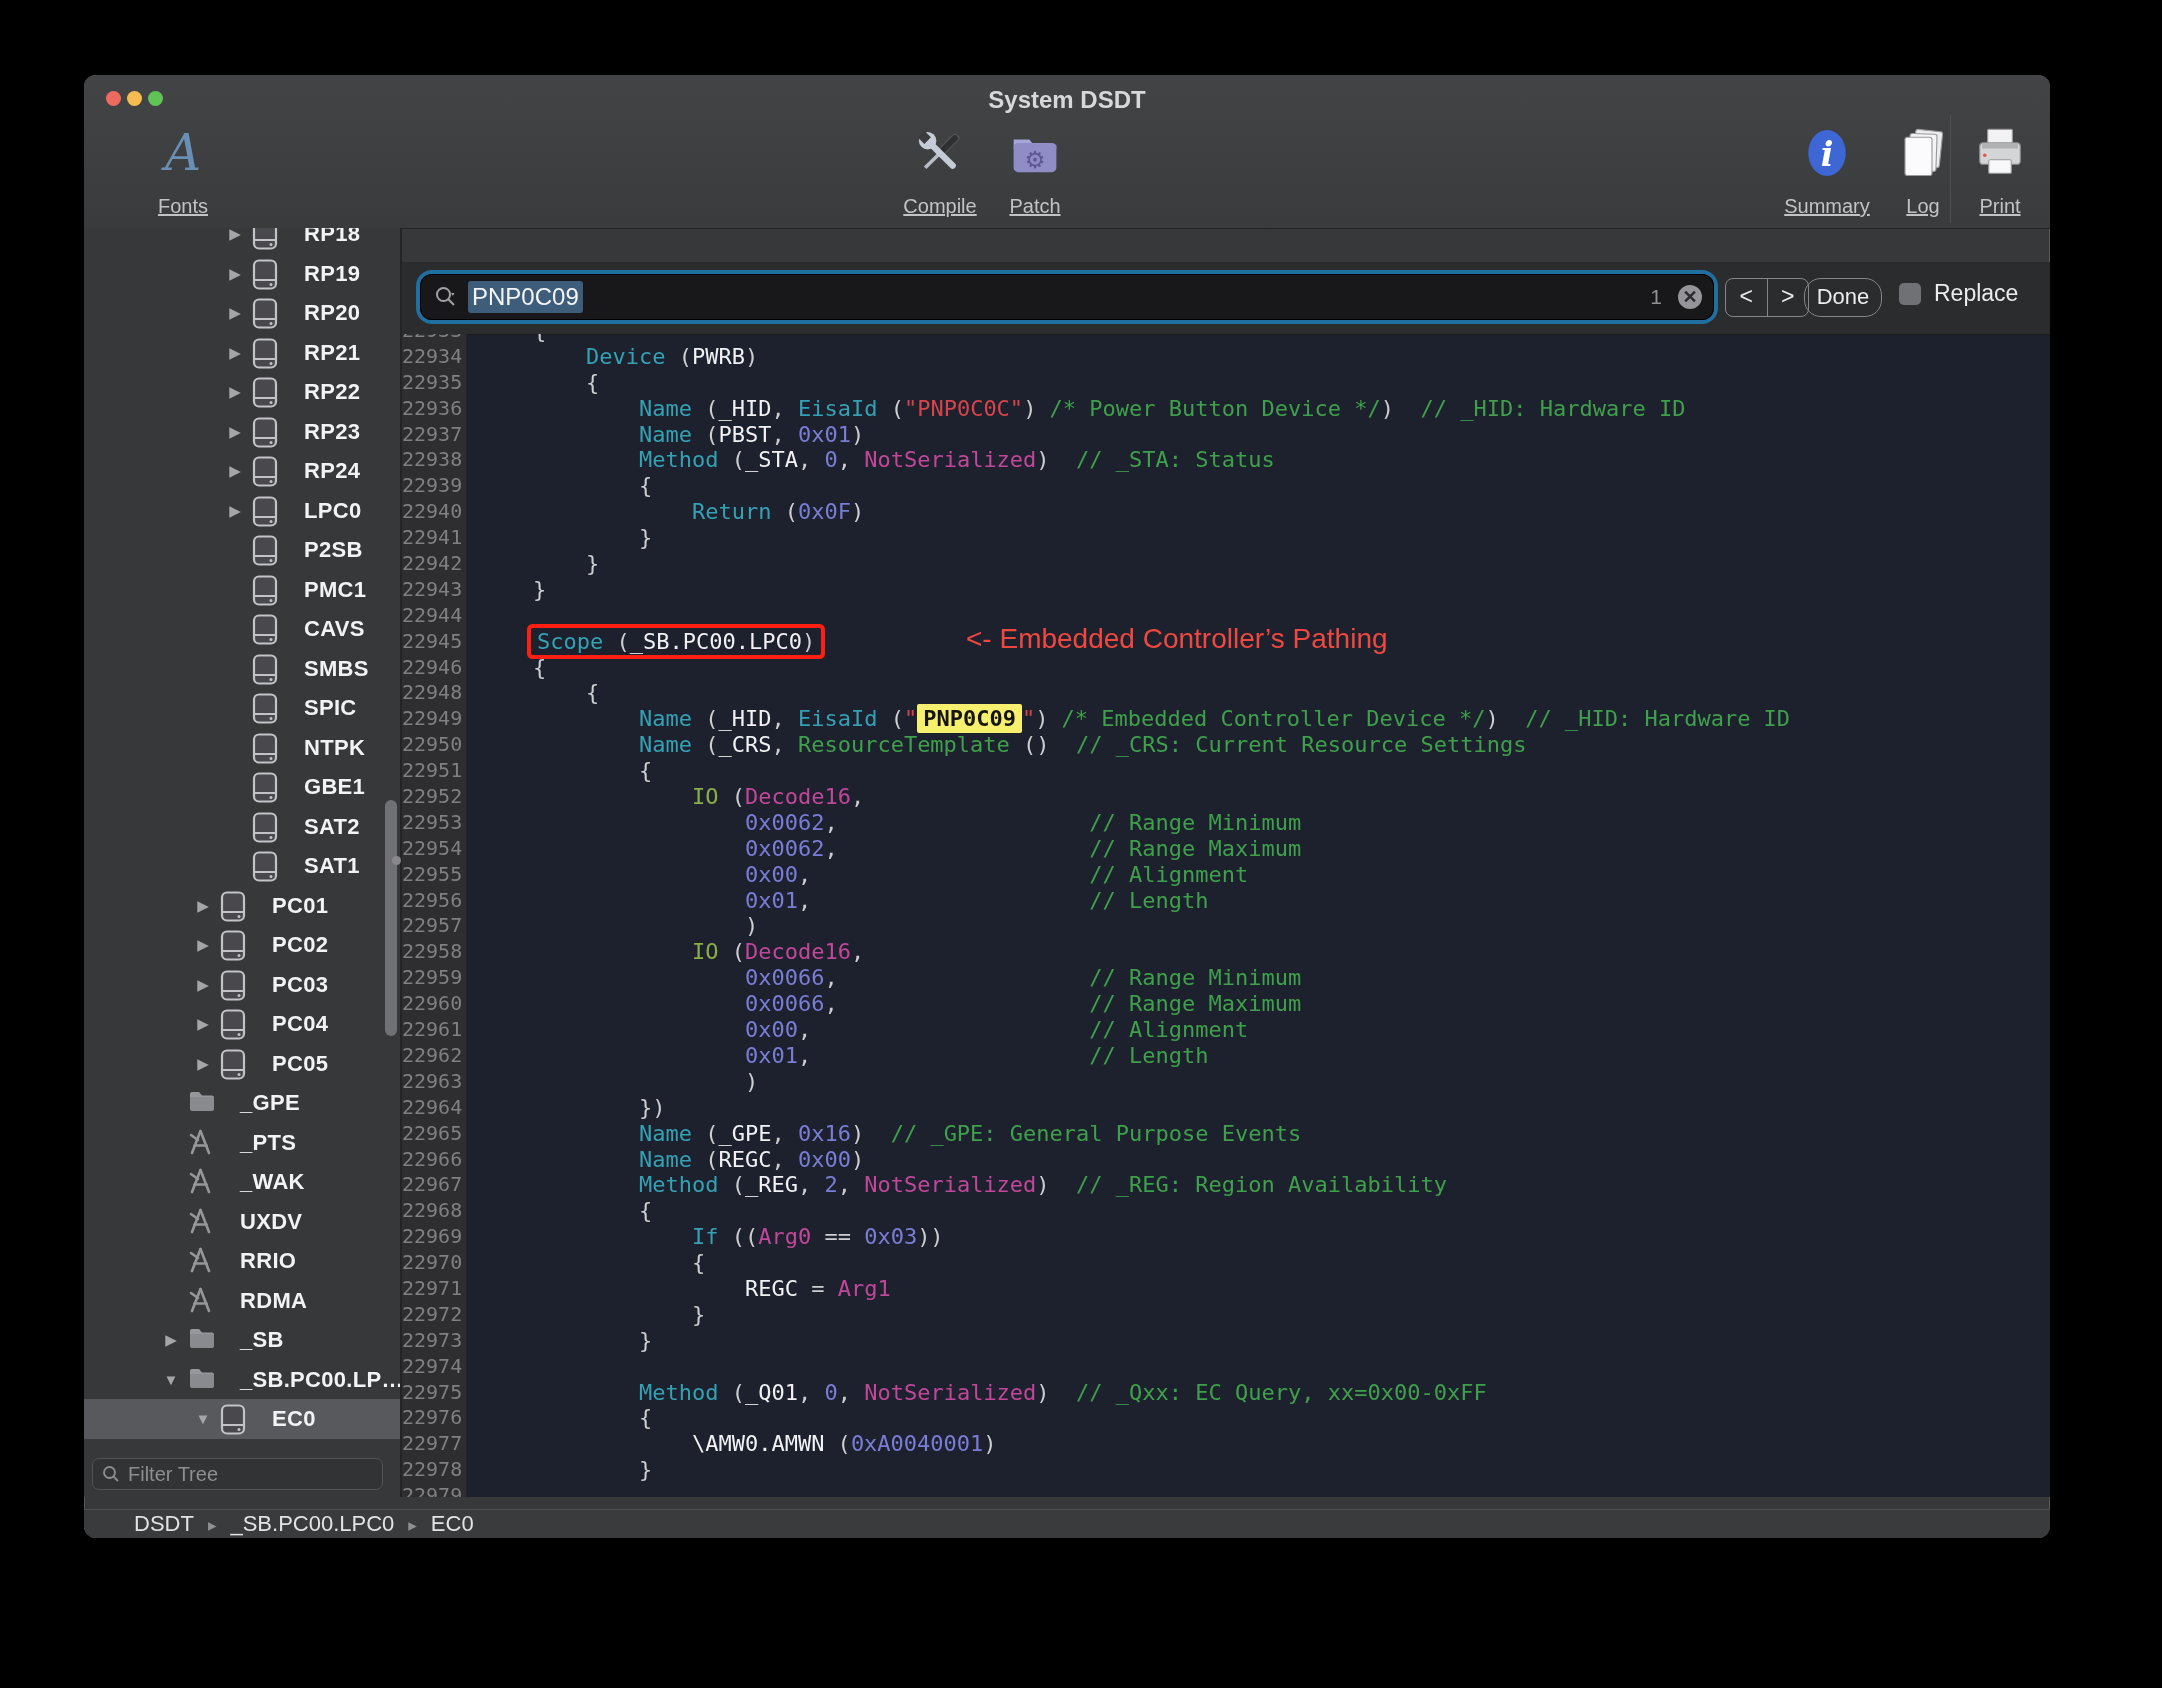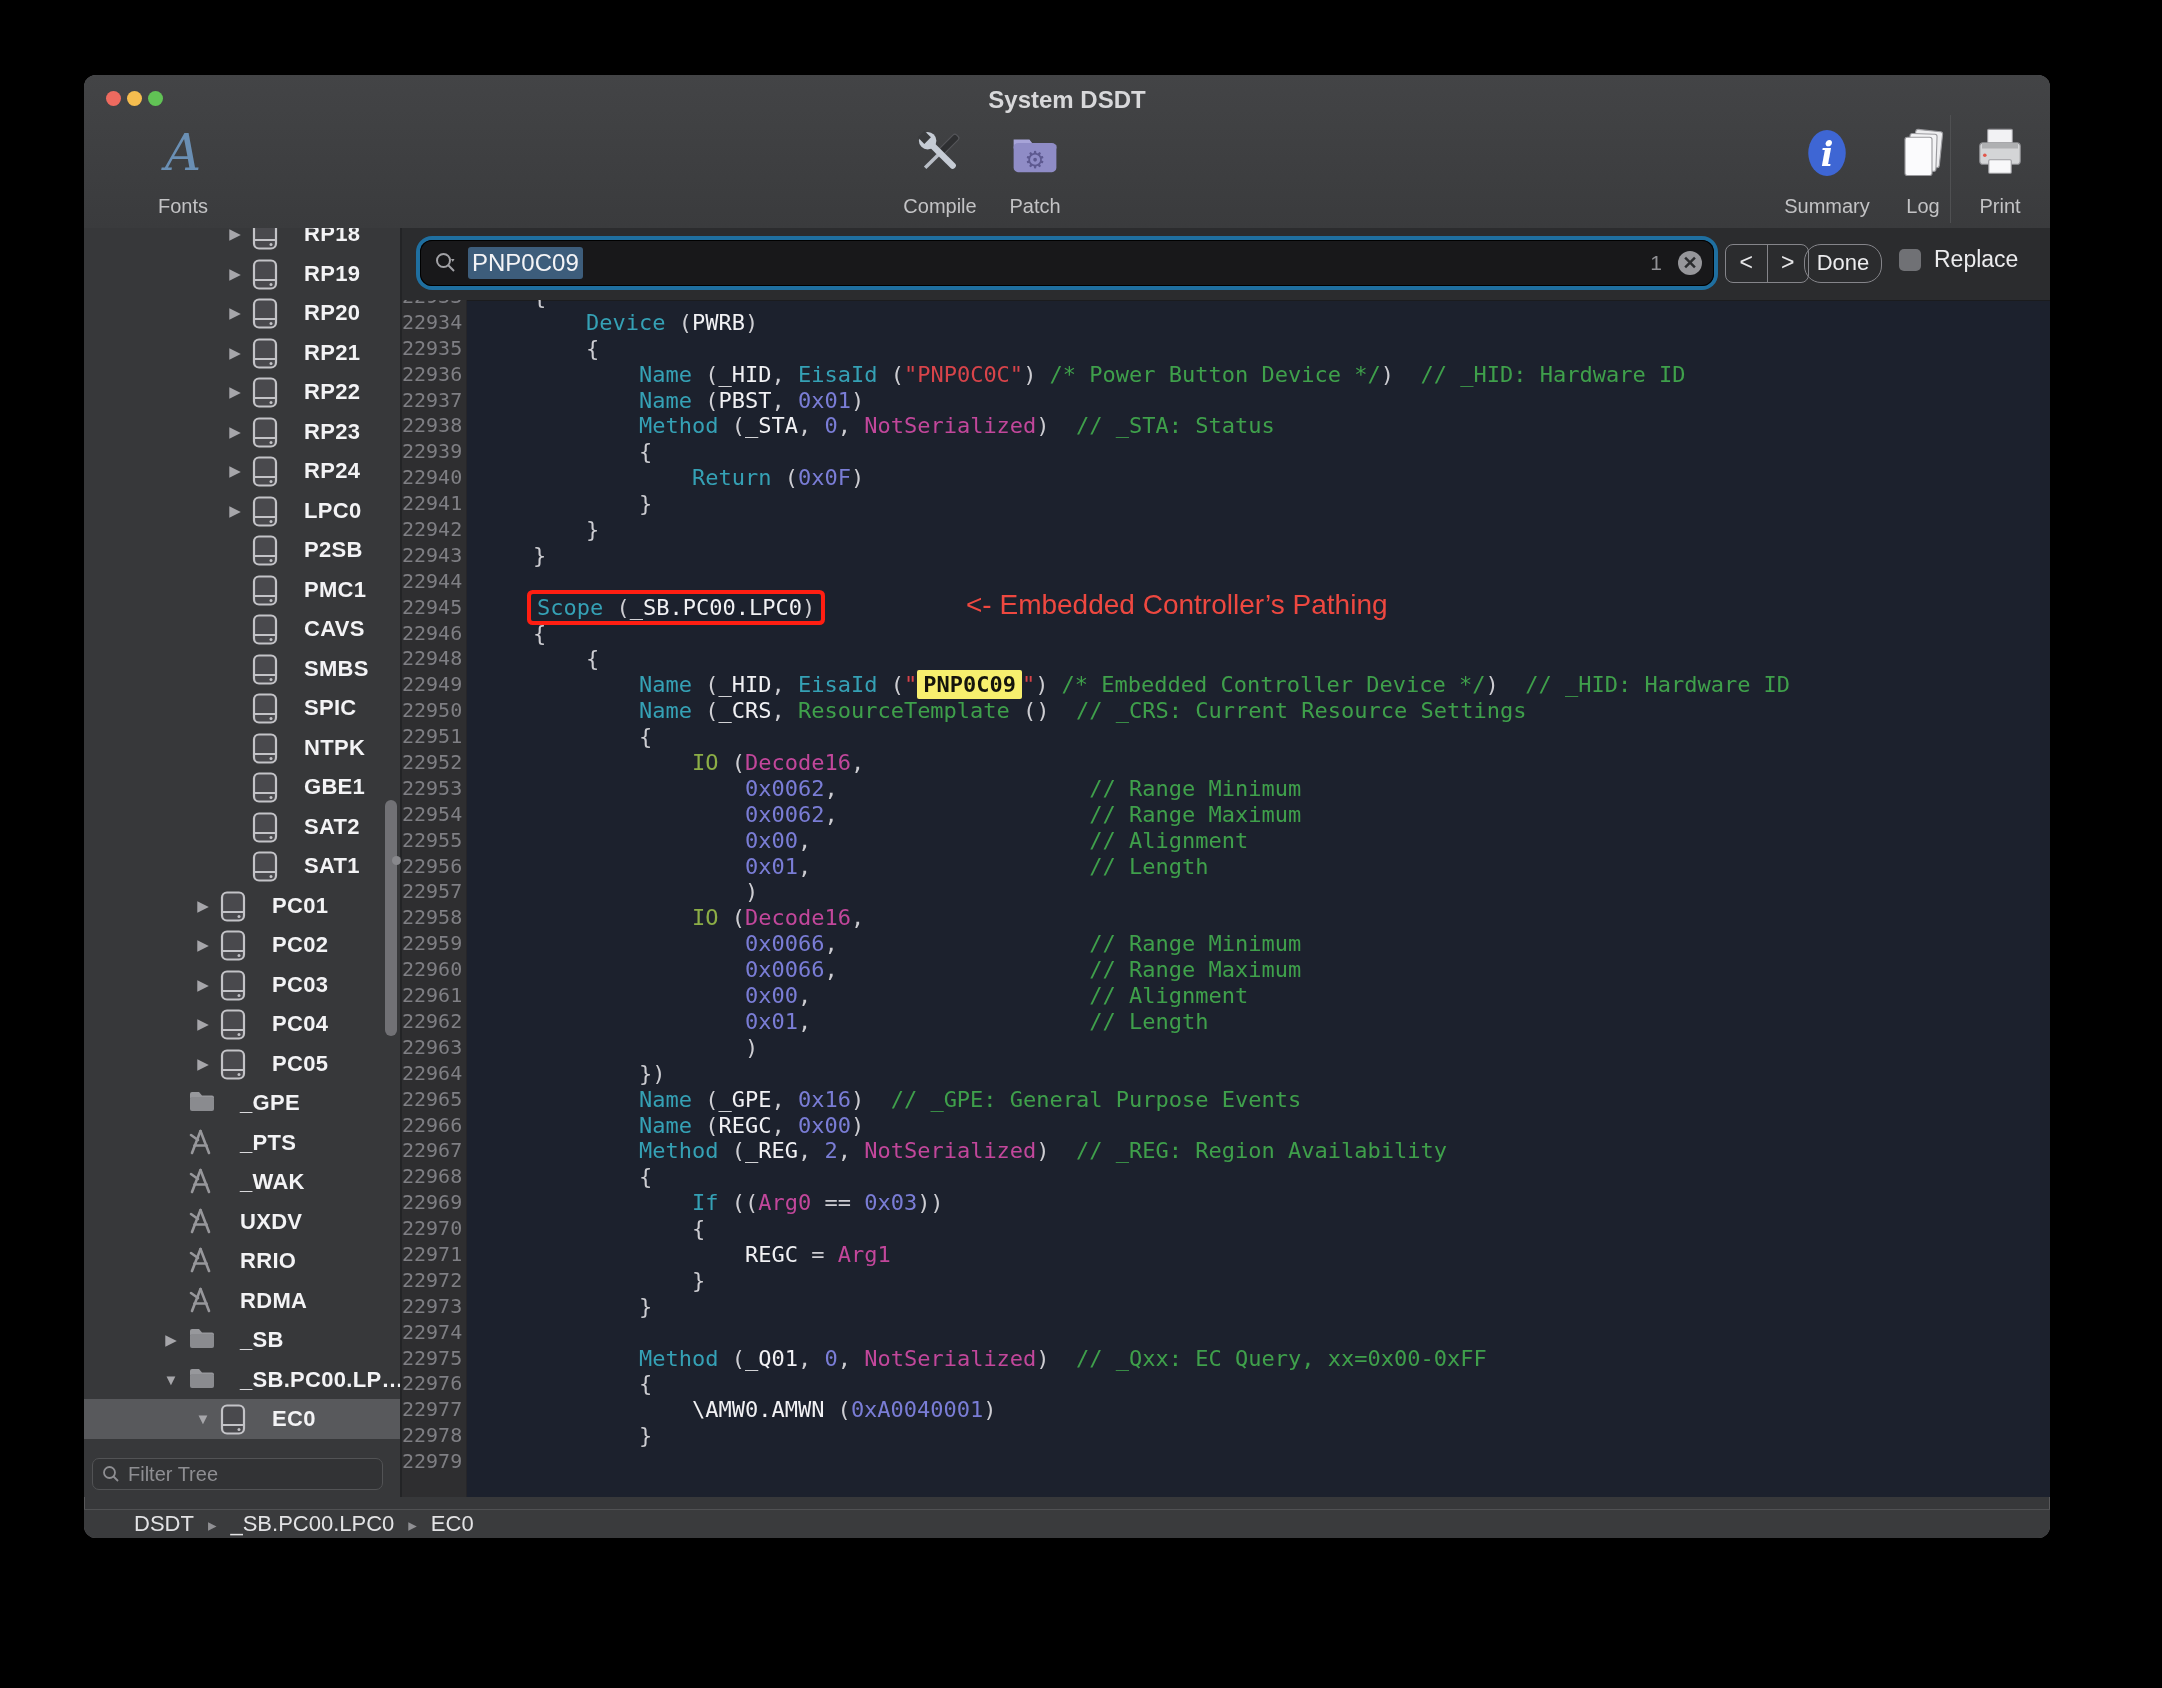--- a/index.html
+++ b/index.html
@@ -7,39 +7,39 @@
   .win{position:absolute;left:84px;top:75px;width:1966px;height:1463px;background:#37383A;border-radius:12px;overflow:hidden;box-shadow:0 0 0 1px #58585A inset;}
 
   
   .titlebar{position:absolute;left:0;top:0;width:100%;height:153px;background:linear-gradient(#434446,#3A3B3D);border-bottom:1px solid #242527;}
   .lights{position:absolute;left:22px;top:16px;display:flex;gap:6px;}
   .light{width:15px;height:15px;border-radius:50%;}
   .l-close{background:#EE6A5F;}.l-min{background:#F5BD4F;}.l-zoom{background:#61C355;}
   .wtitle{position:absolute;left:0;right:0;top:11px;text-align:center;font-size:24px;font-weight:600;color:#D8D8DA;}
   .titem{position:absolute;top:38px;text-align:center;color:#C3C3C5;font-size:20px;cursor:default;}
   .titem .tic{display:block;height:80px;display:flex;align-items:center;justify-content:center;}
-  .titem .tlab{display:block;margin-top:2px;}
+  .titem .tlab{display:block;margin-top:2px;text-decoration:underline;}
   .tbsep{position:absolute;left:1866px;top:40px;height:108px;width:1px;background:#4F5052;}
 
   
   .content{position:absolute;left:0;top:153px;right:0;bottom:41px;display:flex;}
   .sidebar{width:316px;position:relative;background:#37383A;border-right:2px solid #232426;flex:none;overflow:hidden;}
   .tree{position:absolute;left:0;top:0;right:0;bottom:44px;overflow:hidden;margin-top:-14px;}
   .trow{position:relative;height:39.5px;line-height:39.5px;}
   .trow.sel{background:#58595C;}
   .disc{position:absolute;top:0;font-size:15px;color:#A6A6AA;width:22px;text-align:center;}
   .ticon{position:absolute;top:5px;}
   .tlabel{position:absolute;top:0;font-size:22px;font-weight:600;color:#F3F3F5;letter-spacing:.3px;white-space:nowrap;}
   .sscroll{position:absolute;right:3px;top:572px;width:12px;height:236px;border-radius:7px;background:#919195;opacity:.65;}
   .splitdot{position:absolute;left:308px;top:628px;width:9px;height:9px;border-radius:50%;background:#88888C;}
   .filterwrap{position:absolute;left:8px;right:17px;bottom:7px;height:32px;background:#323335;border:1.5px solid #525355;border-radius:7px;display:flex;align-items:center;padding:0 9px;box-sizing:border-box;}
   .filterph{color:#8E8E92;font-size:20px;margin-left:8px;}
 
   
-  .editorpane{flex:1;position:relative;background:#1C212D;overflow:hidden;}
+  .editorpane{flex:1;position:relative;background:#1C212D;overflow:hidden;margin-top:34px;}
   .findrow{position:absolute;left:0;top:0;right:0;height:72px;background:#2B2C2E;border-bottom:1px solid #1B1C1E;}
   .findfield{position:absolute;left:18px;top:12px;width:1294px;height:46px;background:#18181A;border-radius:12px;box-shadow:0 0 0 4px #1F6FA0, inset 0 0 0 1px #000;display:flex;align-items:center;box-sizing:border-box;padding:0 14px;}
   .findquery{font-size:24px;color:#F4F4F6;background:#3D5D7B;padding:2px 4px;border-radius:3px;margin-left:10px;font-weight:500;}
   .findcount{position:absolute;right:52px;color:#919195;font-size:21px;}
   .findclear{position:absolute;right:12px;width:24px;height:24px;border-radius:50%;background:#96969A;color:#2B2C2E;font-size:18px;font-weight:bold;text-align:center;line-height:24px;}
   .seg{position:absolute;left:1323px;top:16px;width:84px;height:39px;border:1.5px solid #85858A;border-radius:8px;display:flex;box-sizing:border-box;}
   .segbtn{flex:1;text-align:center;color:#E8E8EA;font-size:23px;line-height:35px;}
   .segbtn:first-child{border-right:1.5px solid #85858A;}
   .donebtn{position:absolute;left:1402px;top:16px;width:78px;height:39px;border:1.5px solid #85858A;border-radius:17px;color:#ECECEE;font-size:22px;text-align:center;line-height:36px;box-sizing:border-box;}
   .cb{position:absolute;left:1497px;top:21px;width:22px;height:22px;background:#707175;border-radius:5px;}

